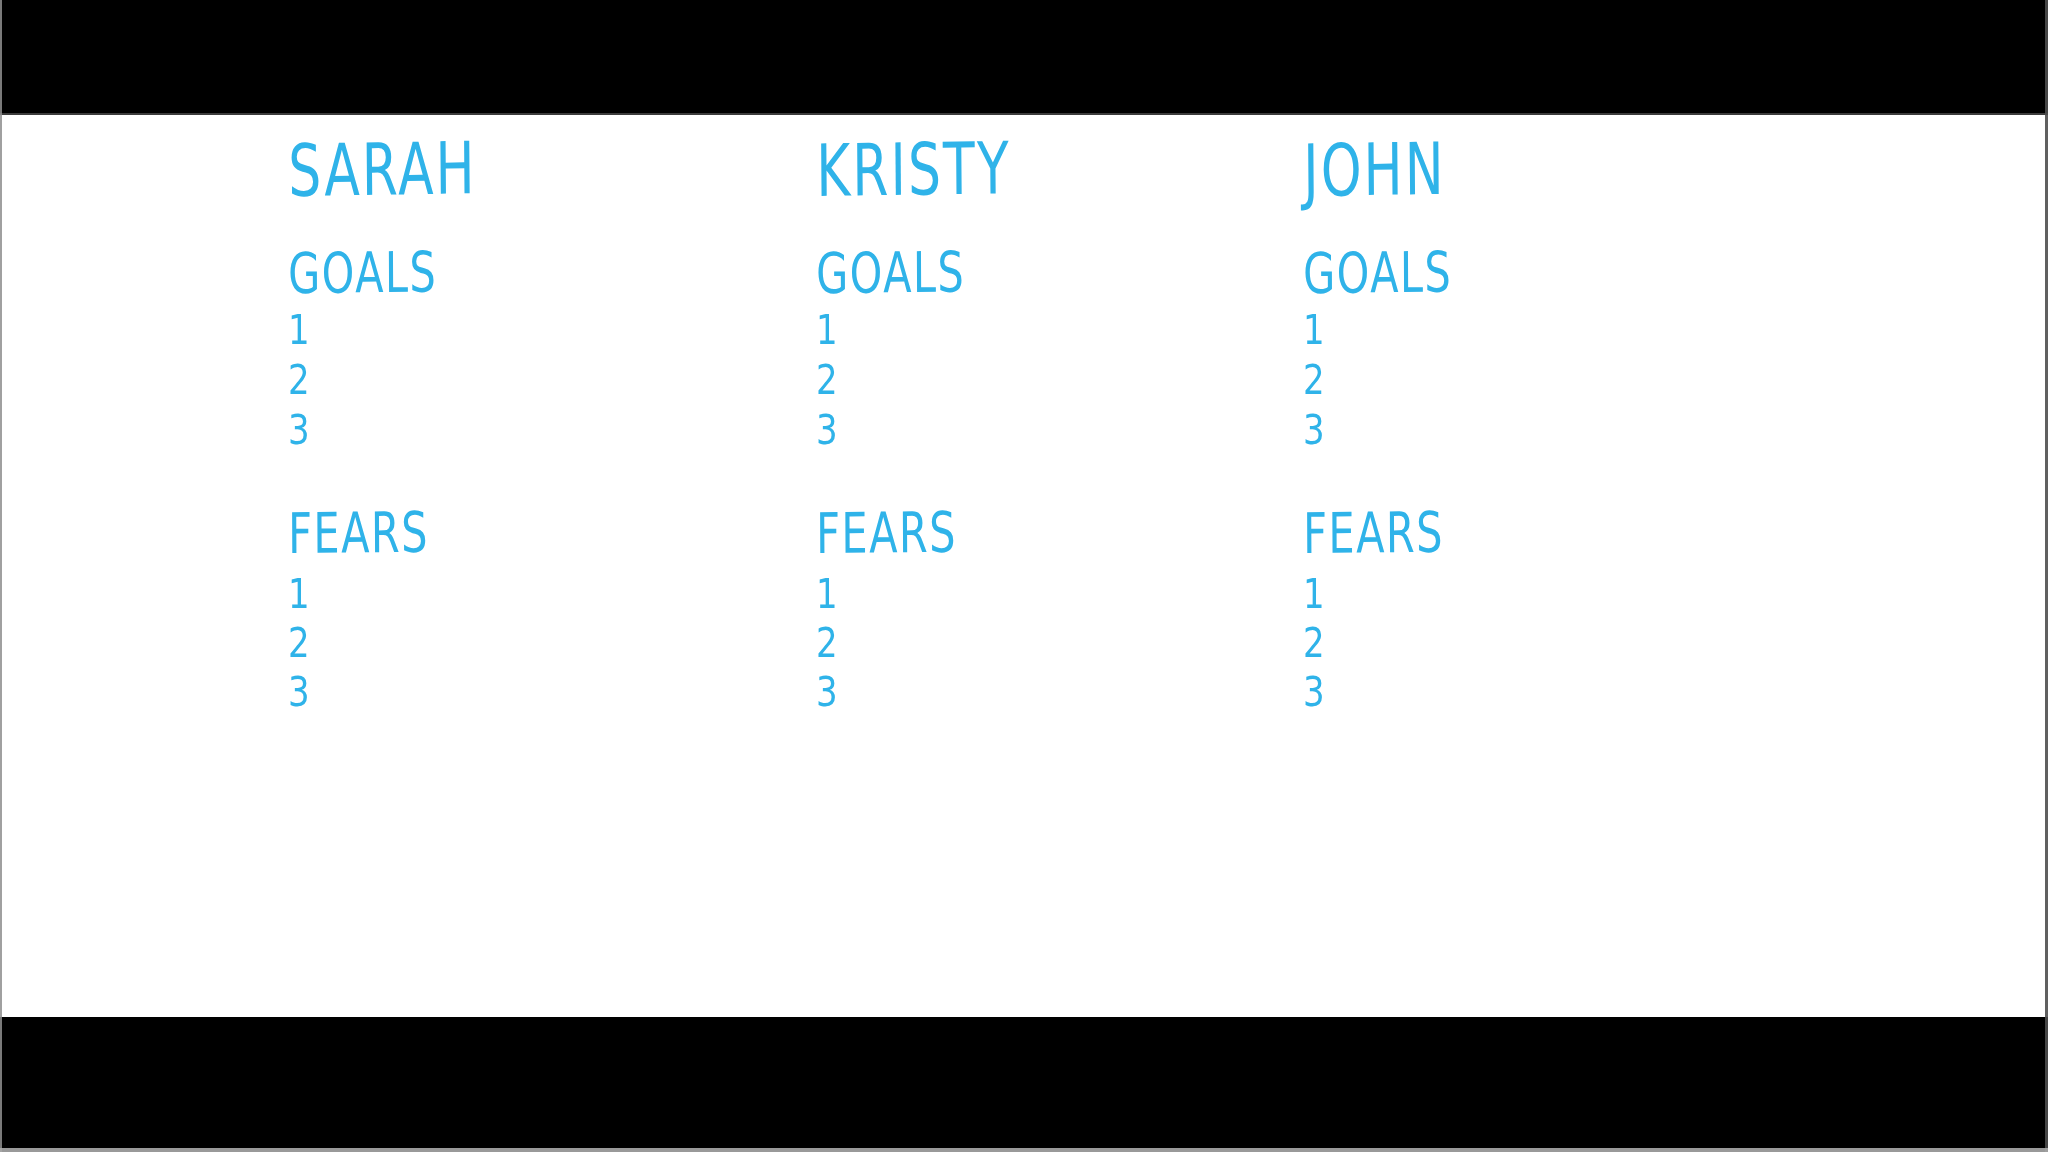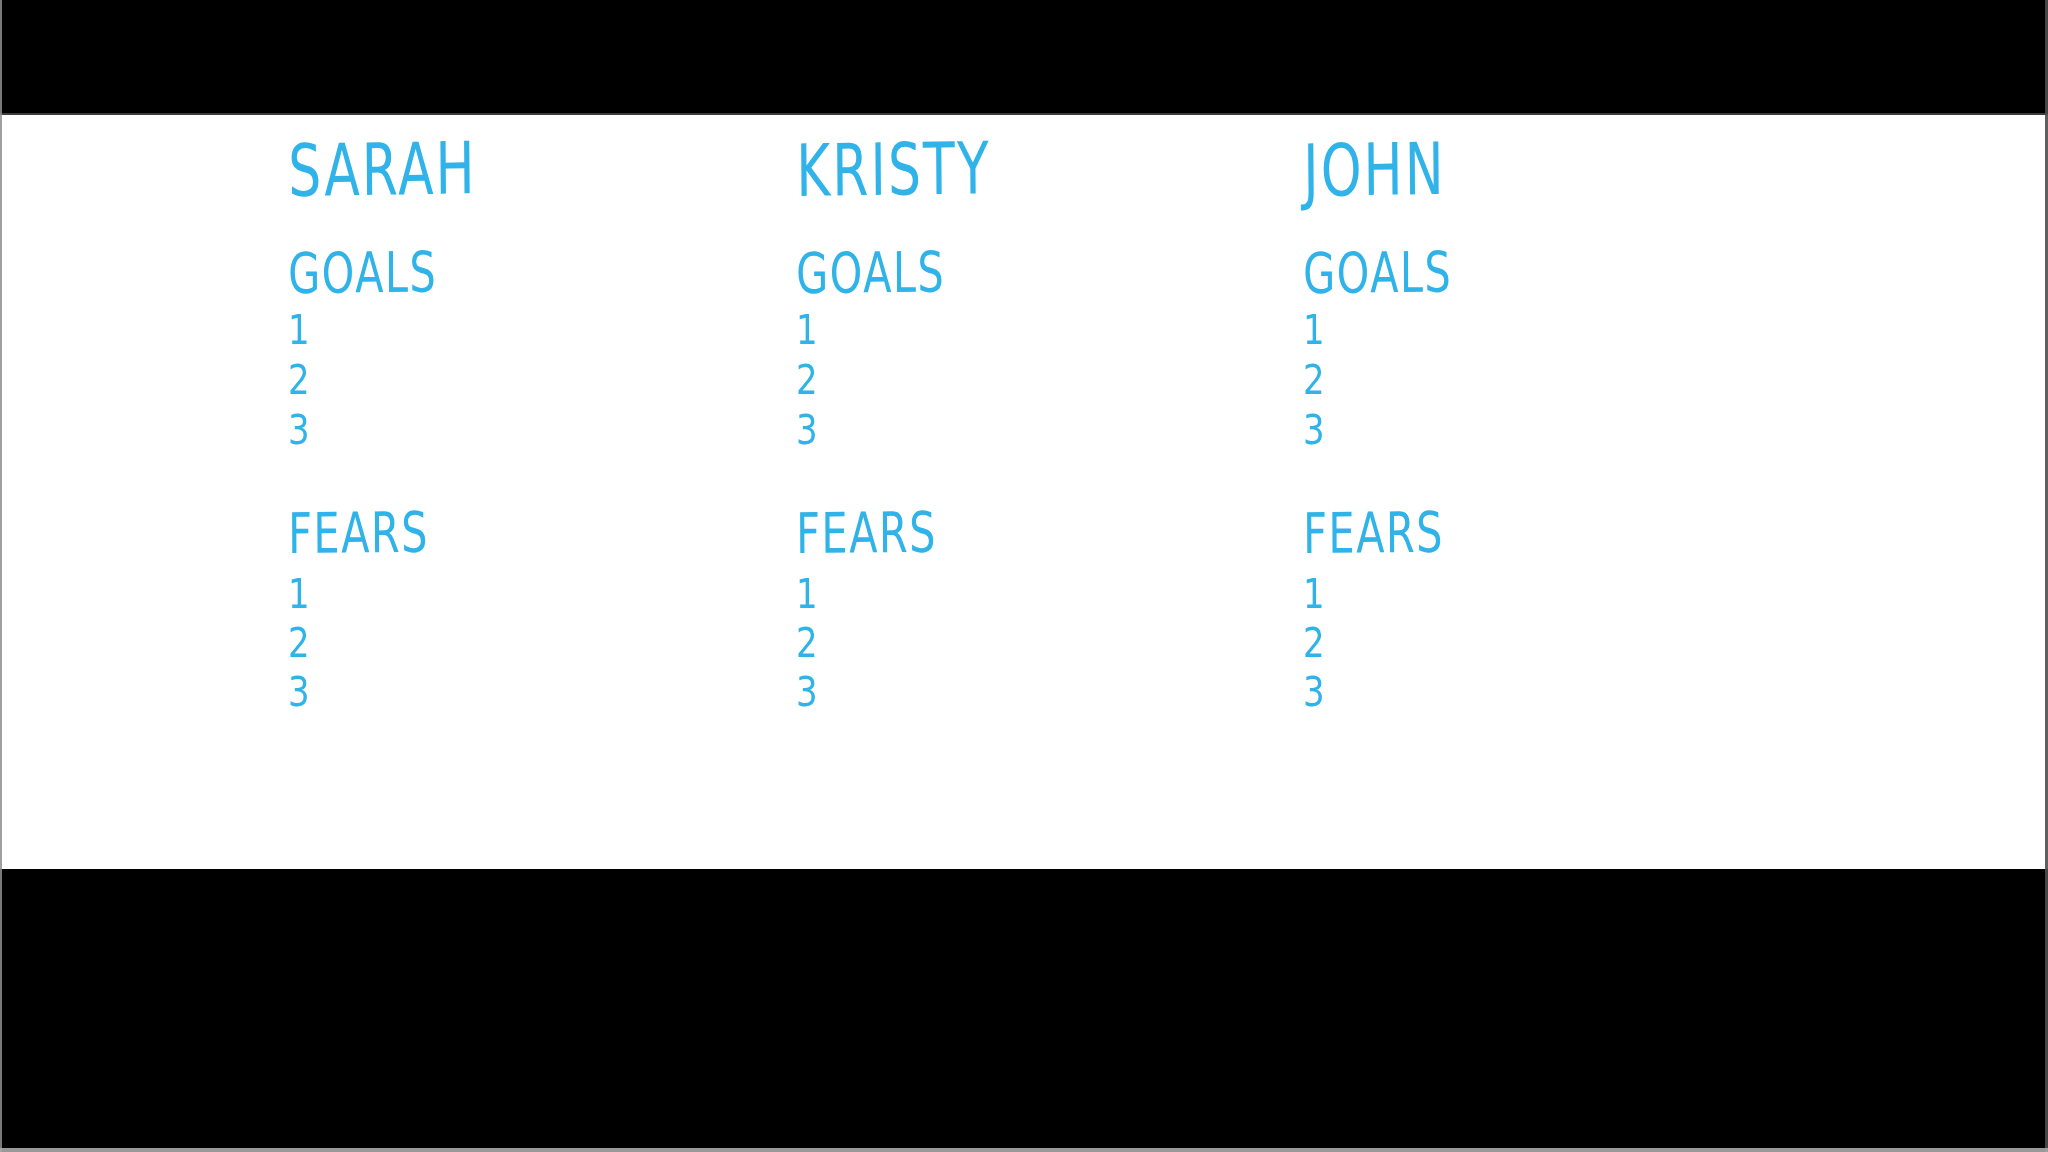--- a/index.html
+++ b/index.html
@@ -16,39 +16,39 @@
     left: 0; right: 0;
     background: #000000;
   }
   .letterbox.top    { top: 0;      height: 113px; }
   .letterbox.bottom { top: 1037px; height: 115px; }
 
   #canvas {
     position: absolute;
     left: 0; right: 0;
     top: 113px;
-    height: 756px;
+    height: 904px;
     background: #ffffff;
     border-top: 2px solid #3c3c3c;
     box-sizing: border-box;
   }
 
   
   .edge-left   { position: absolute; left: 0;  top: 0; bottom: 0; width: 2px;  background: #8f8f8f; opacity: .85; }
   .edge-right  { position: absolute; right: 0; top: 0; bottom: 0; width: 3px;  background: #4f4f4f; opacity: .9; }
   .edge-bottom { position: absolute; left: 0; right: 0; bottom: 0; height: 4px; background: #aaaaaa; opacity: .9; }
 
   .column {
     position: absolute;
     top: 0;
     width: 500px;
     height: 100%;
   }
   .col-1 { left: 288px;  }
-  .col-2 { left: 796px; text-decoration: underline;  }
+  .col-2 { left: 816px; text-decoration: underline;  }
   .col-3 { left: 1303px; text-decoration: underline; }
 
   .ink { color: #2FB3E9; }
 
   .person-name {
     position: absolute;
     top: 20px;
     margin: 0;
     font-size: 72px;
     font-weight: 500;

